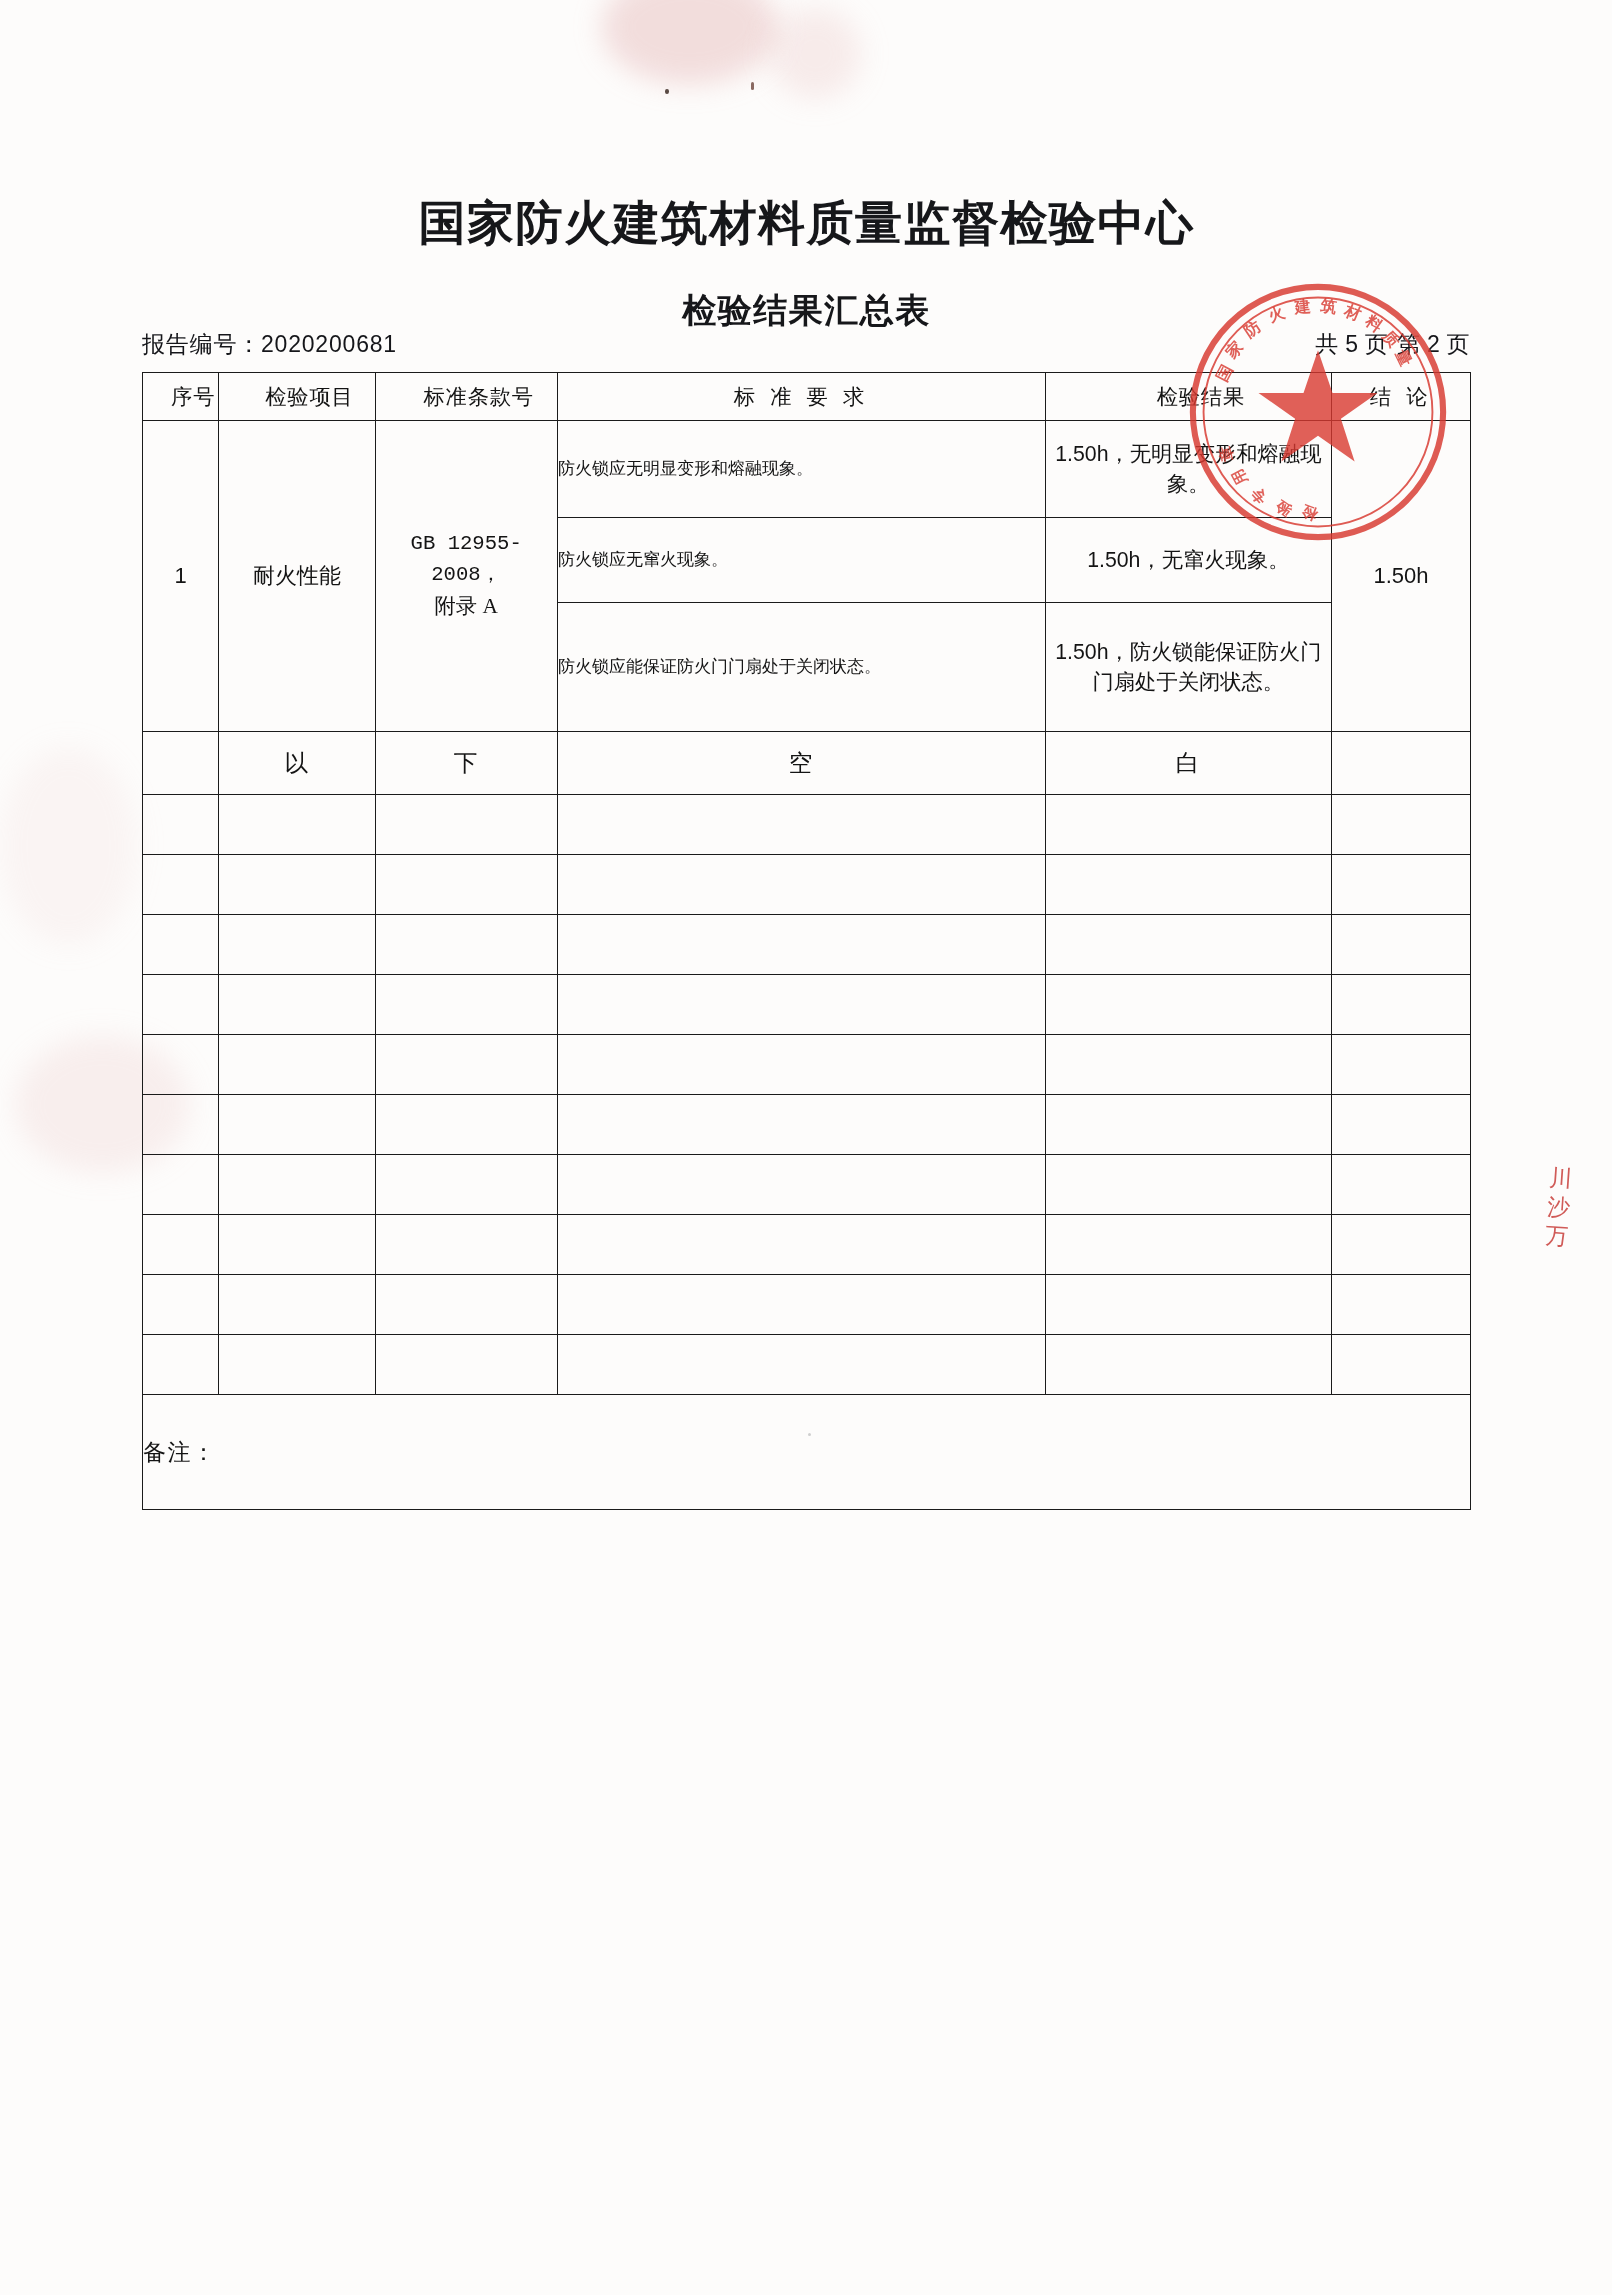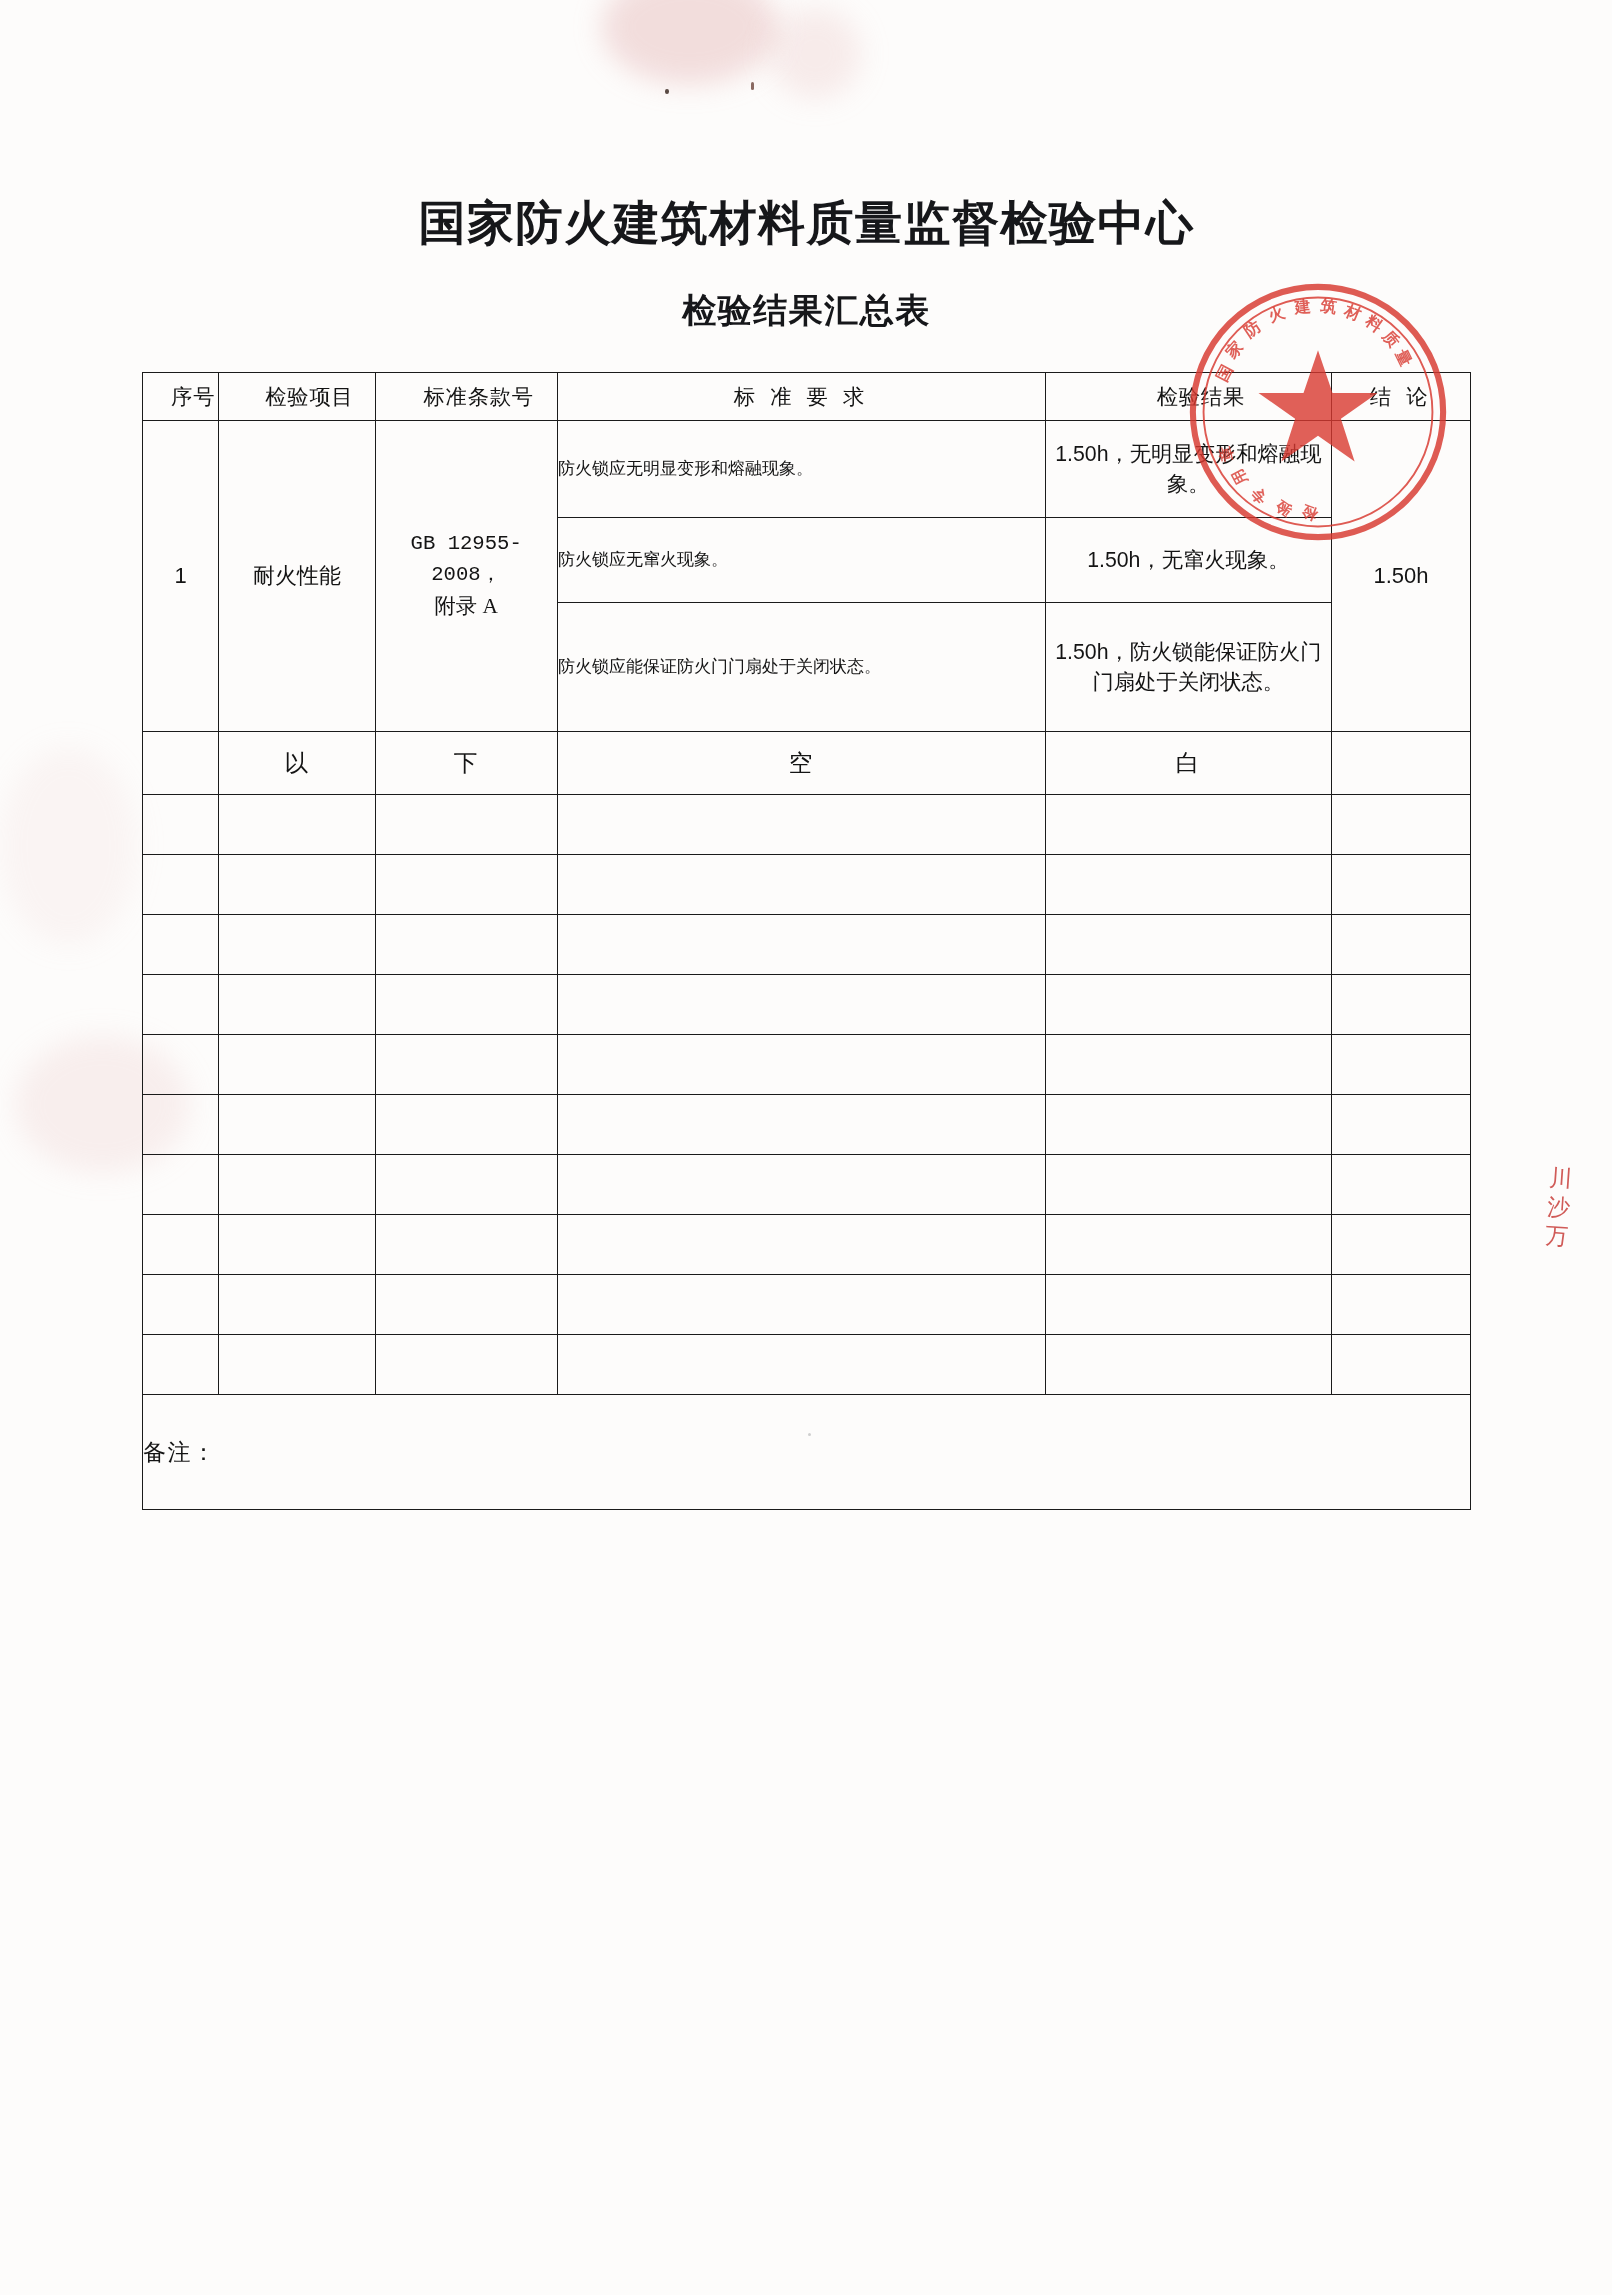--- a/index.html
+++ b/index.html
@@ -213,20 +213,28 @@
 <div class="smudge d"></div>
 <div class="dot d1"></div>
 <div class="dot d2"></div>
 <div class="speck" style="left:808px; top:1433px;"></div>
 
 <div class="sheet">
 
   <div class="title-main">国家防火建筑材料质量监督检验中心</div>
   <div class="title-sub">检验结果汇总表</div>
 
+  <div class="meta-row">
+    <div class="meta-left">
+      <span>报告编号：</span><span>2020200681</span>
+    </div>
+    <div class="meta-right">
+      <span>共</span><span class="num">5</span><span>页 第</span><span class="num">2</span><span>页</span>
+    </div>
+  </div>
 
   <table class="tbl">
     <colgroup>
       <col class="c-no">
         <col class="c-item">
         <col class="c-clause">
         <col class="c-req">
         <col class="c-res">
         <col class="c-concl">
     </colgroup>

